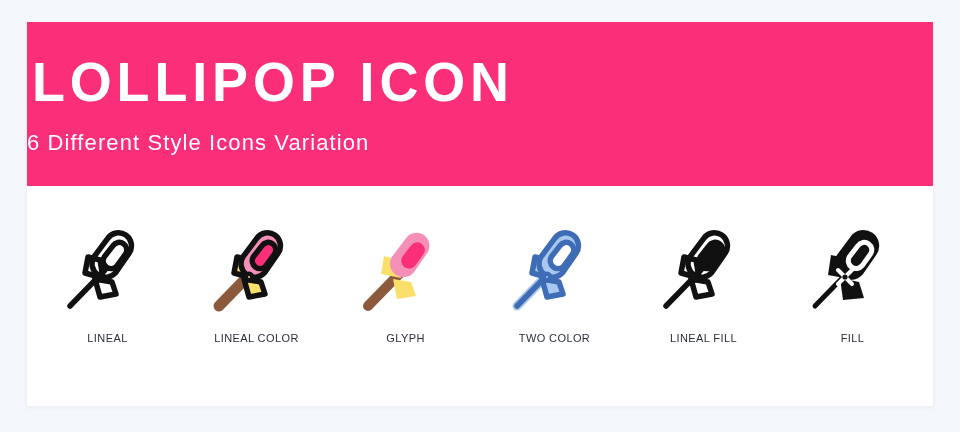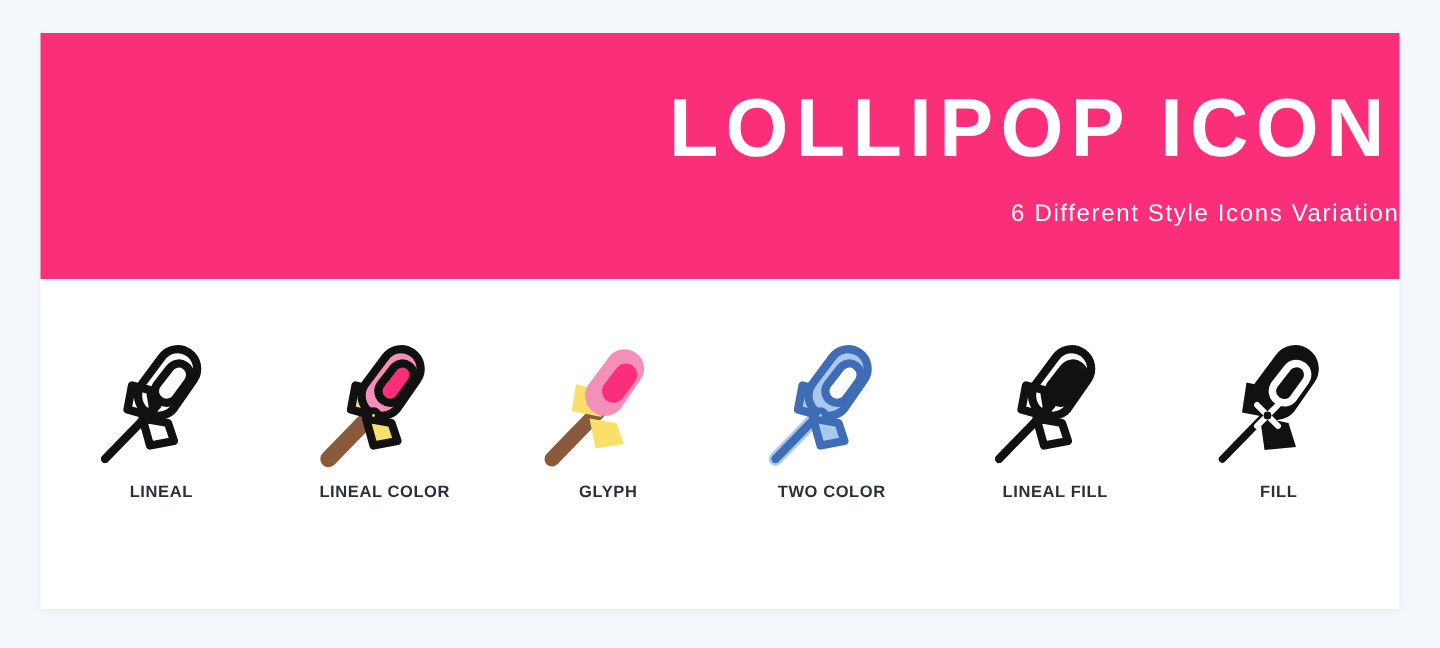--- a/index.html
+++ b/index.html
@@ -28,39 +28,39 @@
   
   .header {
     position: absolute;
     left: 0;
     top: 0;
     width: 906px;
     height: 164px;
     background: #fb2e79;
     display: flex;
     flex-direction: column;
-    align-items: flex-end;
+    align-items: flex-start;
     justify-content: center;
     box-sizing: border-box;
     gap: 14px;
   }
   .header-title {
     color: #ffffff;
     font-family: "Liberation Sans Narrow", "Liberation Sans", sans-serif;
     font-size: 55px;
     font-weight: bold;
     letter-spacing: 5px;
     line-height: 1;
     margin: 0 0 8px 0;
     transform: scaleX(0.98);
     white-space: nowrap;
   }
   .header-subtitle {
     color: #fdfdfd;
-    font-size: 16px;
+    font-size: 22px;
     font-weight: normal;
     letter-spacing: 1.1px;
     line-height: 1;
     margin: 0;
     white-space: nowrap;
   }
 
   
   .icon-grid {
     position: absolute;
@@ -81,22 +81,23 @@
     align-items: center;
     padding-top: 26px;
     box-sizing: border-box;
   }
   .icon-art {
     width: 110px;
     height: 110px;
     display: block;
   }
   .icon-label {
+    margin-top: 10px;
     font-size: 11px;
-    font-weight: bold;
+    font-weight: normal;
     letter-spacing: 0.4px;
     color: #2b2f3a;
     text-align: center;
     white-space: nowrap;
   }
 </style>
 </head>
 <body>
 
 <div class="sheet">

